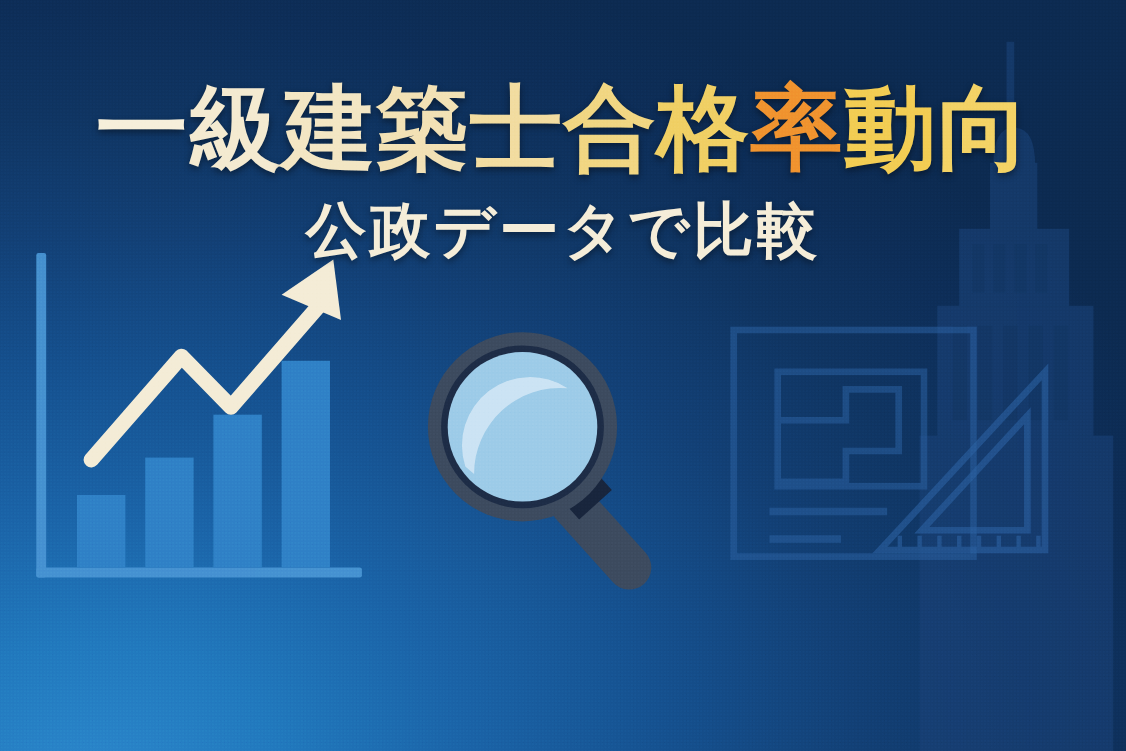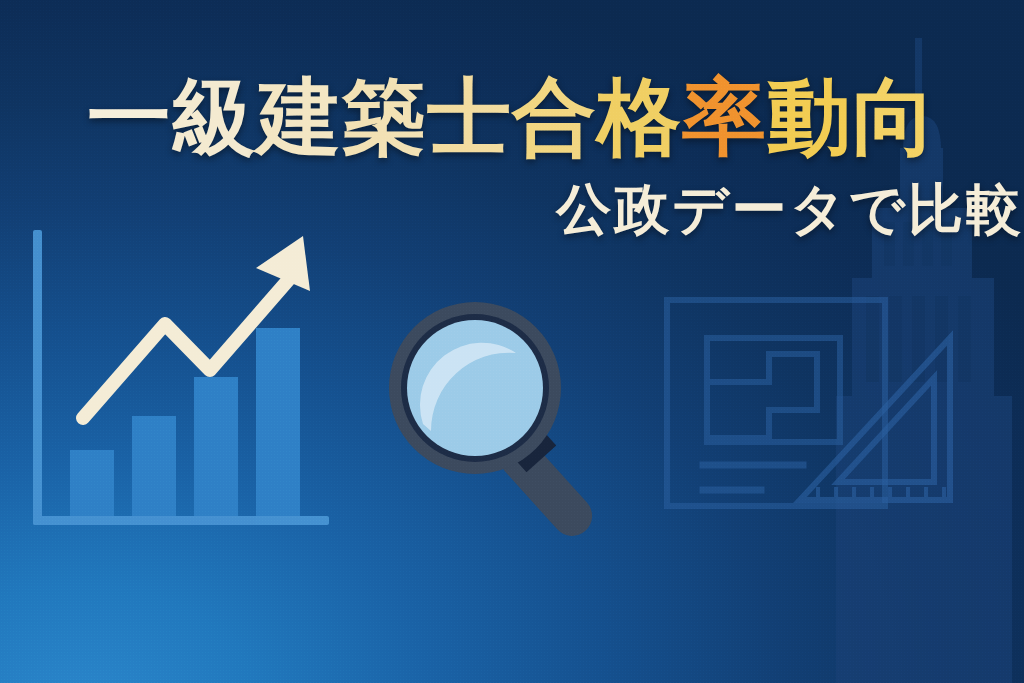--- a/index.html
+++ b/index.html
@@ -65,21 +65,20 @@
   #subtitle-row {
     margin-top: 22px;
     line-height: 1;
     white-space: nowrap;
     font-family: "DejaVu Sans", "Liberation Sans", sans-serif;
     font-weight: 700;
     font-size: 55px;
     letter-spacing: 3px;
     color: #f5edd8;
     text-shadow: 0 3px 7px rgba(0,0,0,.40);
-    text-align: right;
   }
 </style>
 </head>
 <body>
 
 <div id="canvas">
 
   <svg id="bg-art" class="layer" viewBox="0 0 1024 683">
     <defs>
       <clipPath id="clipAll">

